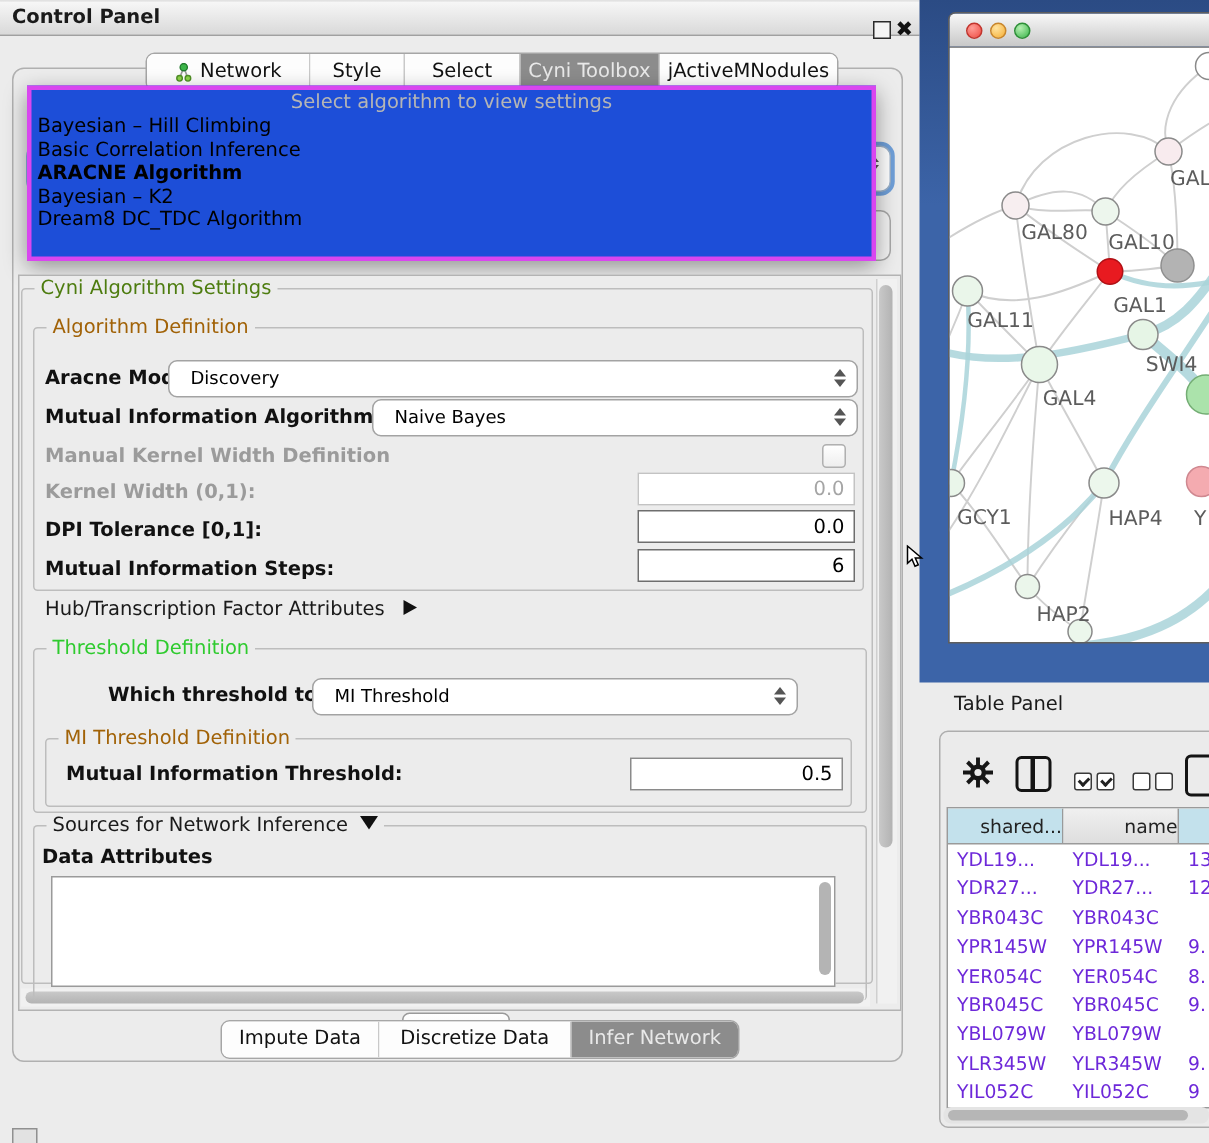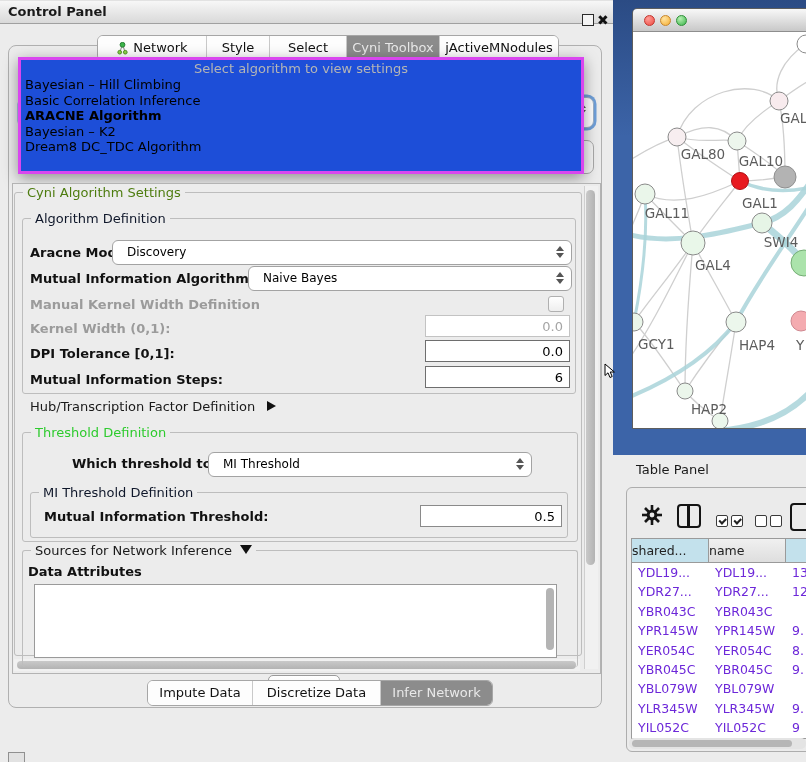--- a/index.html
+++ b/index.html
@@ -26,21 +26,21 @@
   .pitem.b{font-weight:bold}
   
   .viewport{left:12px;top:183px;width:587px;height:489px;border:1px solid #b3b3b3;background:#ececec}
   .vscroll{left:584px;top:186px;width:13px;height:483px;background:#f1f1f1;border-left:1px solid #cfcfcf}
   .vthumb{left:586px;top:190px;width:9px;height:375px;background:linear-gradient(90deg,#c9c9c9,#b3b3b3);border-radius:5px}
   .hscroll{left:14px;top:659px;width:566px;height:12px;background:#f1f1f1}
   .hthumb{left:17px;top:661px;width:559px;height:8px;background:linear-gradient(#c9c9c9,#b3b3b3);border-radius:4px}
   
   .group{border:1px solid #bdbdbd;border-radius:3px}
   .gtitle{position:absolute;top:-8px;left:8px;background:#ececec;padding:0 4px;font-size:13px;white-space:nowrap}
-  .blue{color:#0f172a}.green{color:#2ecb2e}
+  .blue{color:#a16207}.green{color:#2ecb2e}
   .lbl{font-size:13px;font-weight:bold;color:#111;white-space:nowrap}
   .lbl.dis{color:#9b9b9b}
   .combo{background:#fff;border:1px solid #a3a3a3;border-radius:6px;font-size:12px;color:#000}
   .combo .val{position:absolute;left:14px;top:0;height:23px;line-height:23px;white-space:nowrap}
   .spin{position:absolute;right:6px;top:4px;width:10px;height:14px}
   .spin:before,.spin:after{content:"";position:absolute;left:1px;border-left:4px solid transparent;border-right:4px solid transparent}
   .spin:before{top:1px;border-bottom:5px solid #555}
   .spin:after{bottom:1px;border-top:5px solid #555}
   .field{background:#fff;height:22px;font-size:13px;text-align:right;line-height:22px;padding-right:6px;box-sizing:border-box}
   .field.en{border:1.5px solid #6e6e6e;color:#000}
@@ -58,21 +58,21 @@
   .net-container{left:613px;top:0;width:193px;height:455px;background:linear-gradient(#2b4b84,#3c64a8 30%,#3c64a8)}
   .net-window{left:632px;top:8px;width:174px;height:419px;border:1px solid #5e5e5e;border-radius:5px 0 0 0;overflow:hidden}
   .titlebar{height:22px;background:linear-gradient(#f8f8f8,#c8c8c8);border-bottom:1px solid #8e8e8e;position:relative}
   .light{position:absolute;top:6px;width:11px;height:11px;border-radius:50%}
   .canvas{position:absolute;left:0;top:23px;width:174px;height:396px;background:#fff;overflow:hidden}
   
   .tp-title{left:636px;top:462px;font-size:13px;color:#1a1a1a}
   .tp-box{left:626px;top:487px;width:181px;height:263px;background:#ebebeb;border:1px solid #adadad;border-radius:6px 0 0 6px}
   .tbl{left:631px;top:538px;width:175px;height:199px;border:1px solid #9a9a9a;background:#fff;overflow:hidden}
   .thead{display:flex;height:23px;border-bottom:1px solid #9a9a9a}
-  .th{font-size:12.5px;color:#222;text-align:left;line-height:23px;border-right:1px solid #9a9a9a;box-sizing:border-box;flex:none;white-space:nowrap;overflow:hidden}
+  .th{font-size:12.5px;color:#222;text-align:right;line-height:23px;border-right:1px solid #9a9a9a;box-sizing:border-box;flex:none;white-space:nowrap;overflow:hidden}
   .th.sel{background:#c3e1ec}.th.norm{background:linear-gradient(#f0f0f0,#dedede)}
   .trow{display:flex;height:19.4px}
   .td{font-size:12.5px;color:#6d28d9;line-height:19.4px;padding-left:6px;box-sizing:border-box;flex:none;white-space:nowrap;overflow:hidden}
   .tp-hscroll{left:629px;top:738px;width:177px;height:11px;background:#e4e4e4;border-radius:5px}
   .tp-hthumb{left:632px;top:740px;width:160px;height:7px;background:#b6b6b6;border-radius:4px}
   .icon-cols{width:20px;height:20px;border:2.5px solid #141414;border-radius:4px;position:relative;background:#ebebeb}
   .icon-cols:before{content:"";position:absolute;left:8px;top:0;width:2.5px;height:100%;background:#141414}
   .cb{width:10px;height:10px;border:1.5px solid #3a3a3a;border-radius:2px;display:inline-block;margin-right:3px;background:#fff;position:relative}
   .cb.chk:before{content:"";position:absolute;left:1.5px;top:2px;width:5px;height:2.5px;border-left:2px solid #222;border-bottom:2px solid #222;transform:rotate(-45deg)}
   .icon-doc{width:22px;height:24px;border:2.5px solid #141414;border-radius:4px;background:#ebebeb}
@@ -155,21 +155,21 @@
 <div class="abs lbl dis" style="left:30px;top:297px">Manual Kernel Width Definition</div>
 <div class="abs checkbox" style="left:548px;top:296px"></div>
 <div class="abs lbl dis" style="left:30px;top:321px">Kernel Width (0,1):</div>
 <div class="abs field dis" style="left:425px;top:315px;width:145px">0.0</div>
 <div class="abs lbl" style="left:30px;top:346px">DPI Tolerance [0,1]:</div>
 <div class="abs field en" style="left:425px;top:340px;width:145px">0.0</div>
 <div class="abs lbl" style="left:30px;top:372px">Mutual Information Steps:</div>
 <div class="abs field en" style="left:425px;top:366px;width:145px">6</div>
 
 <div class="abs" style="left:30px;top:399px;font-size:13px;color:#1a1a1a">
-  <span>Hub/Transcription Factor Definition</span>
+  <span>Hub/Transcription Factor Attributes</span>
   <span class="tri-right" style="margin-left:8px"></span>
 </div>
 
 <div class="abs group" style="left:22px;top:432px;width:554px;height:108px">
   <span class="gtitle green">Threshold Definition</span>
 </div>
 <div class="abs lbl" style="left:72px;top:456px">Which threshold to use:</div>
 <div class="abs combo" style="left:208px;top:452px;width:322px;height:23px">
   <span class="val">MI Threshold</span>
     <span class="spin"></span>

